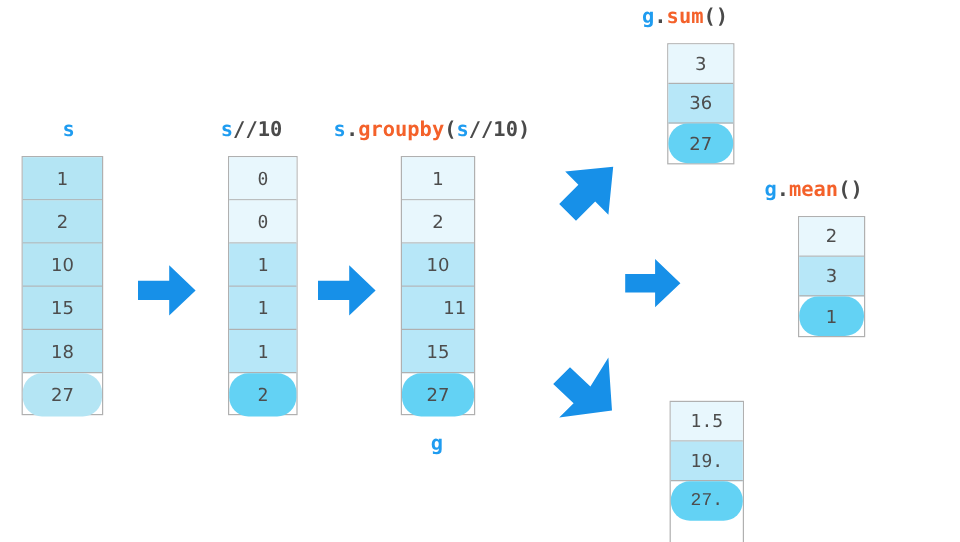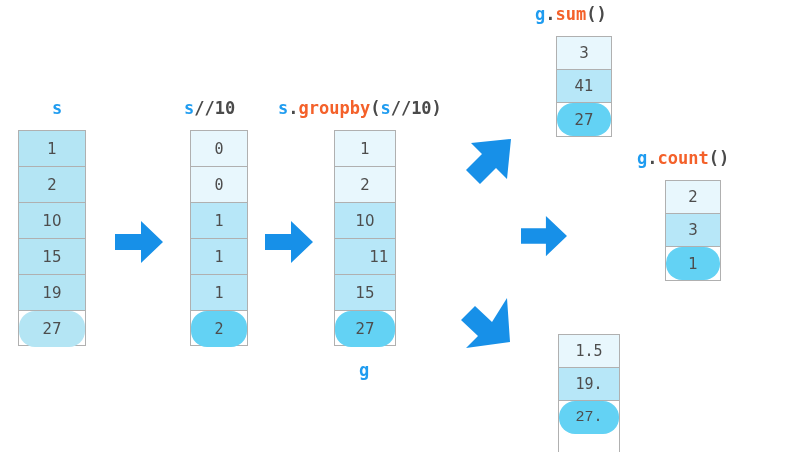--- a/index.html
+++ b/index.html
@@ -79,21 +79,21 @@
 
 <div id="canvas">
 
   <div class="col-label" style="left:52px; top:98px;"><span class="var">s</span></div>
 
   <div class="table" style="left:18px; top:130px; width:68px; height:216px;">
       <div class="cell plain" style="height: 36px;">1</div>
       <div class="cell plain" style="height: 36px;">2</div>
       <div class="cell plain" style="height: 36px;">10</div>
       <div class="cell plain" style="height: 36px;">15</div>
-      <div class="cell plain" style="height: 36px;">19</div>
+      <div class="cell plain" style="height: 36px;">18</div>
       <div class="cell plain" style="height: 36px;">27</div>
     </div>
 
   <div class="arrow" style="left:113px; top:218px;">
     <svg width="52" height="48" viewBox="0 0 52 48" aria-hidden="true">
       <path d="M2 16 H28 V3 L50 24 L28 45 V32 H2 Z" fill="#1790e8"></path>
     </svg>
   </div>
 
   <div class="col-label" style="left:184px; top:98px;"><span class="var">s</span><span class="op">//10</span></div>
@@ -141,25 +141,25 @@
   <div class="arrow" style="left:452px; top:292px;">
     <svg width="64" height="62" viewBox="0 0 64 62" aria-hidden="true">
       <path d="M55 6 L58 50 L14 56 L26 44 L9 28 L23 14 L40 30 Z" fill="#1790e8"></path>
     </svg>
   </div>
 
   <div class="col-label" style="left:535px; top:4px;"><span class="var">g</span><span class="op">.</span><span class="fn">sum</span><span class="op">()</span></div>
 
   <div class="table" style="left:556px; top:36px; width:56px; height:101px;">
       <div class="cell g0" style="height: 33px;">3</div>
-      <div class="cell g1" style="height: 33px;">41</div>
+      <div class="cell g1" style="height: 33px;">36</div>
       <div class="cell g2" style="height: 33px;">27</div>
     </div>
 
-  <div class="col-label" style="left:637px; top:148px;"><span class="var">g</span><span class="op">.</span><span class="fn">count</span><span class="op">()</span></div>
+  <div class="col-label" style="left:637px; top:148px;"><span class="var">g</span><span class="op">.</span><span class="fn">mean</span><span class="op">()</span></div>
 
   <div class="table" style="left:665px; top:180px; width:56px; height:101px;">
       <div class="cell g0" style="height: 33px;">2</div>
       <div class="cell g1" style="height: 33px;">3</div>
       <div class="cell g2" style="height: 33px;">1</div>
     </div>
 
 
   <div class="table" style="left:558px; top:334px; width:62px; height:121px;">
       <div class="cell g0 mono" style="height: 33px;">1.5</div>

